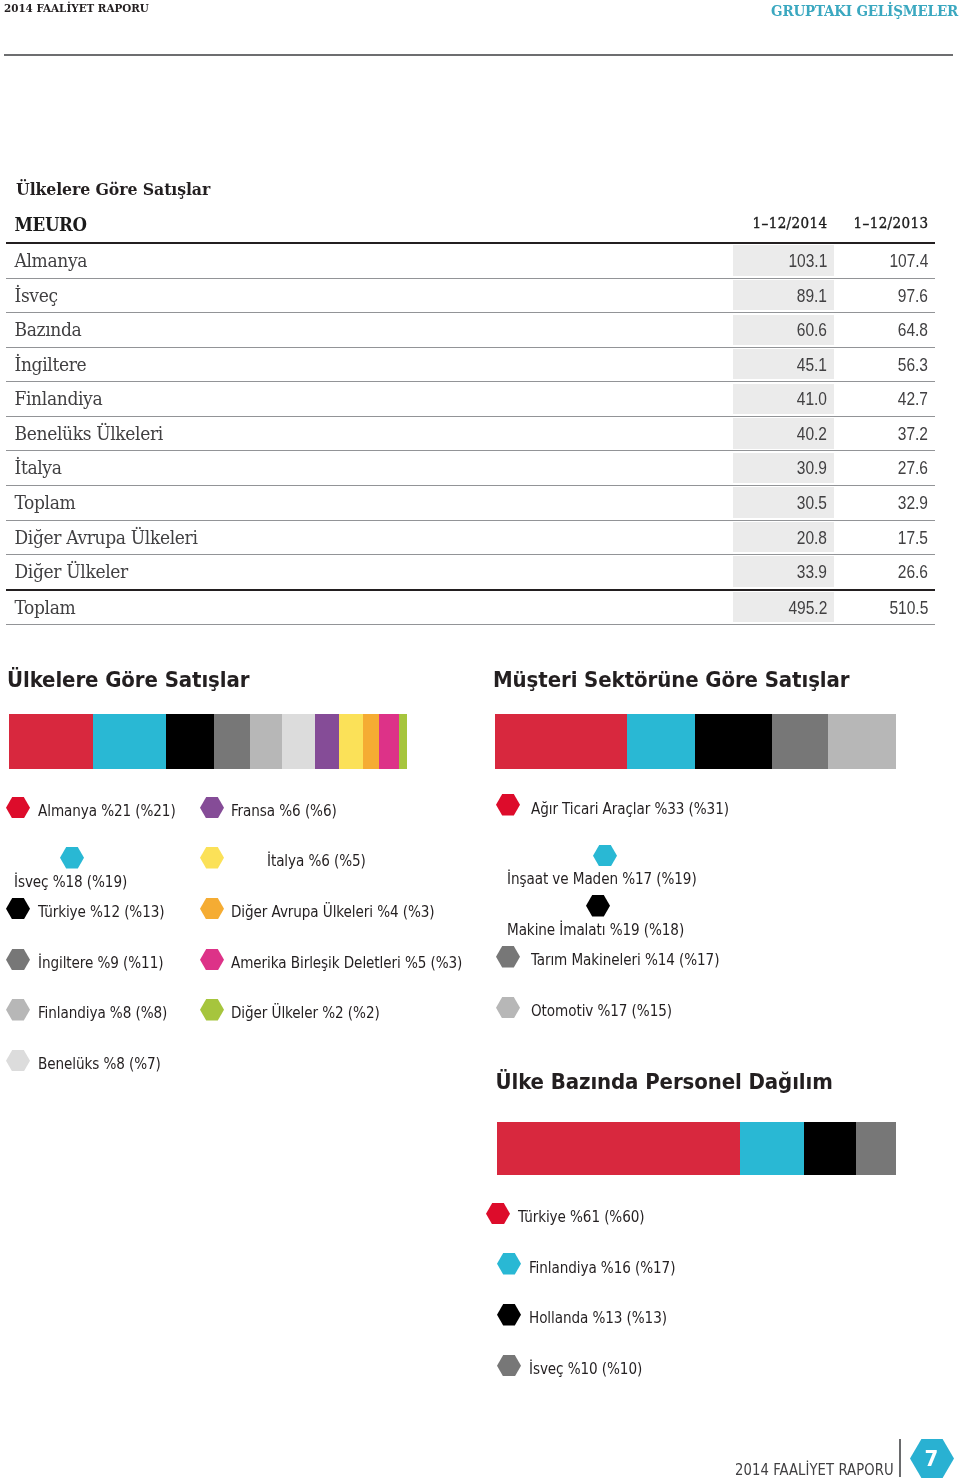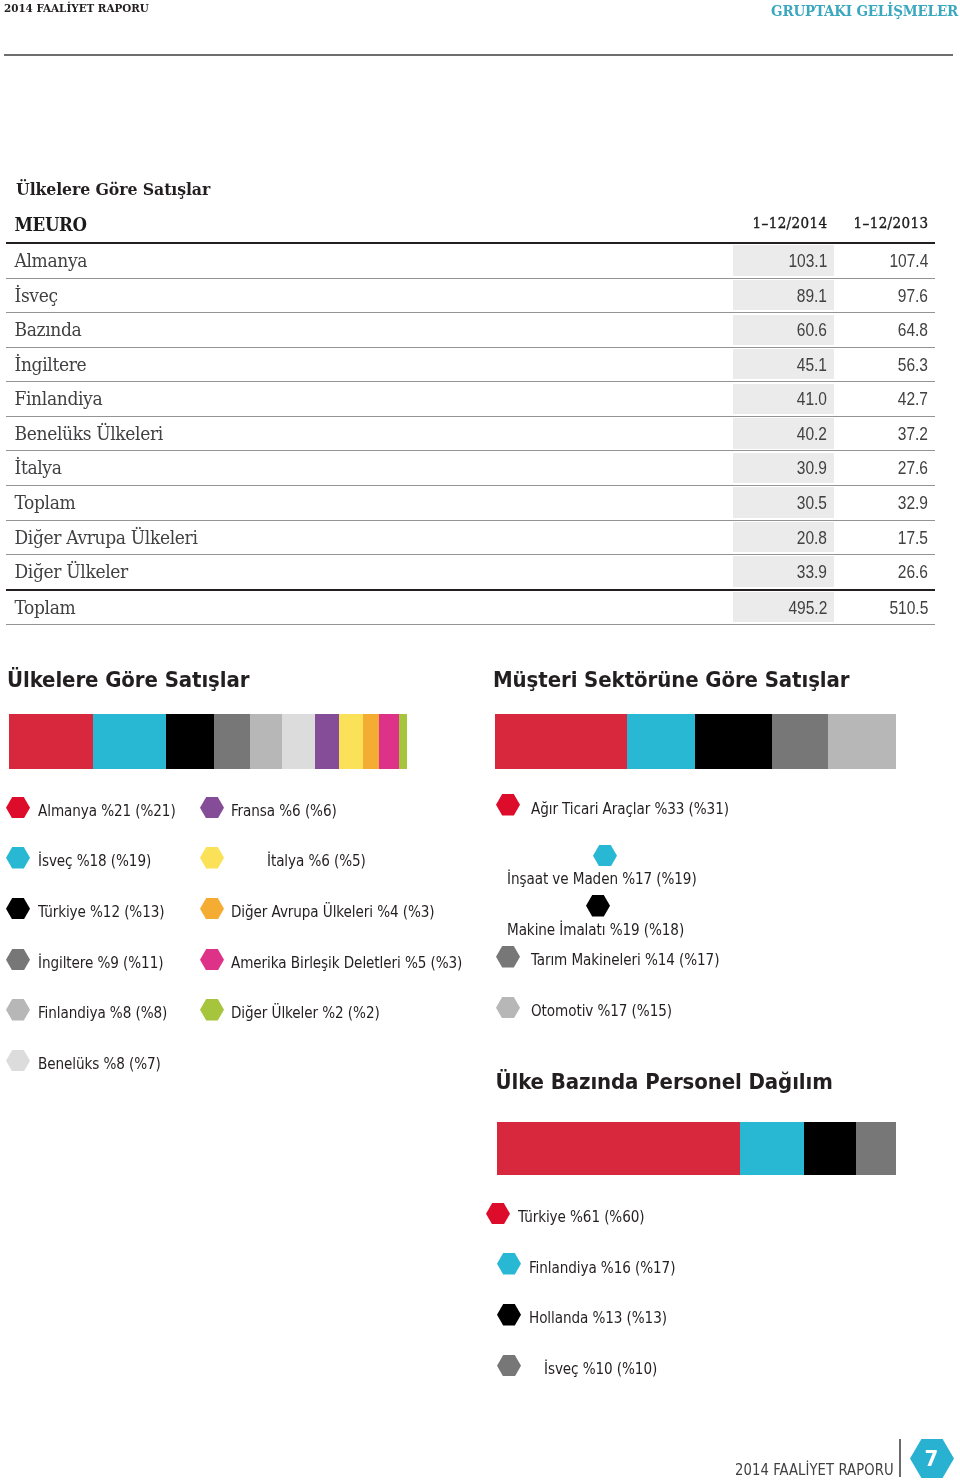--- a/index.html
+++ b/index.html
@@ -177,21 +177,21 @@
       <span style="background: rgb(221, 50, 136); width: 5.05051%;"></span>
       <span style="background: rgb(166, 197, 61); width: 2.0202%;"></span>
     </div>
   <div id="legend0">
       <div class="legend-item" style="left: 6px; top: 796.55px; height: 21.5px;">
         <svg width="24" height="21.5" viewBox="0 0 24 21.5" class="hex">
           <polygon points="6.2,0 17.8,0 24,10.75 17.8,21.5 6.2,21.5 0,10.75" fill="#DD0C2B"></polygon>
         </svg>
         <span class="legend-lbl" style="margin-left: 8px; position: relative; top: 3px;">Almanya %21 (%21)</span>
       </div>
-      <div class="legend-item" style="left: 6px; top: 847.21px; height: 21.5px;">
+      <div class="legend-item" style="left: 6px; top: 847.21px; height: 21.5px; flex-direction: column;">
         <svg width="24" height="21.5" viewBox="0 0 24 21.5" class="hex">
           <polygon points="6.2,0 17.8,0 24,10.75 17.8,21.5 6.2,21.5 0,10.75" fill="#29B8D4"></polygon>
         </svg>
         <span class="legend-lbl" style="margin-left: 8px; position: relative; top: 3px;">İsveç %18 (%19)</span>
       </div>
       <div class="legend-item" style="left: 6px; top: 897.87px; height: 21.5px;">
         <svg width="24" height="21.5" viewBox="0 0 24 21.5" class="hex">
           <polygon points="6.2,0 17.8,0 24,10.75 17.8,21.5 6.2,21.5 0,10.75" fill="#000000"></polygon>
         </svg>
         <span class="legend-lbl" style="margin-left: 8px; position: relative; top: 3px;">Türkiye %12 (%13)</span>
@@ -306,21 +306,21 @@
           <polygon points="6.2,0 17.8,0 24,10.75 17.8,21.5 6.2,21.5 0,10.75" fill="#29B8D4"></polygon>
         </svg>
         <span class="legend-lbl" style="margin-left: 8px; position: relative; top: 3px;">Finlandiya %16 (%17)</span>
       </div>
       <div class="legend-item" style="left: 497.3px; top: 1304.05px; height: 21.5px;">
         <svg width="24" height="21.5" viewBox="0 0 24 21.5" class="hex">
           <polygon points="6.2,0 17.8,0 24,10.75 17.8,21.5 6.2,21.5 0,10.75" fill="#000000"></polygon>
         </svg>
         <span class="legend-lbl" style="margin-left: 8px; position: relative; top: 3px;">Hollanda %13 (%13)</span>
       </div>
-      <div class="legend-item" style="left: 497.3px; top: 1354.65px; height: 21.5px; gap: 15px;">
+      <div class="legend-item" style="left: 497.3px; top: 1354.65px; height: 21.5px;">
         <svg width="24" height="21.5" viewBox="0 0 24 21.5" class="hex">
           <polygon points="6.2,0 17.8,0 24,10.75 17.8,21.5 6.2,21.5 0,10.75" fill="#777777"></polygon>
         </svg>
         <span class="legend-lbl" style="margin-left: 8px; position: relative; top: 3px;">İsveç %10 (%10)</span>
       </div>
     </div>
 
   <div class="ftr-txt">2014 FAALİYET RAPORU</div>
   <div class="ftr-div"></div>
   <svg class="ftr-hex" width="44" height="39" viewBox="0 0 44 39">

